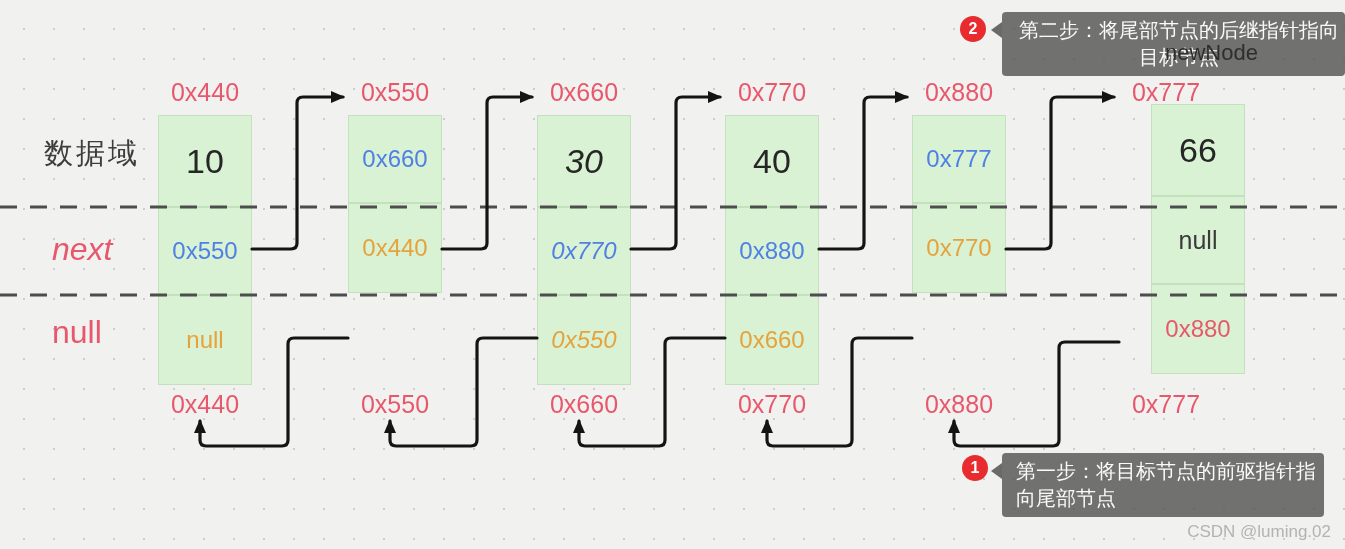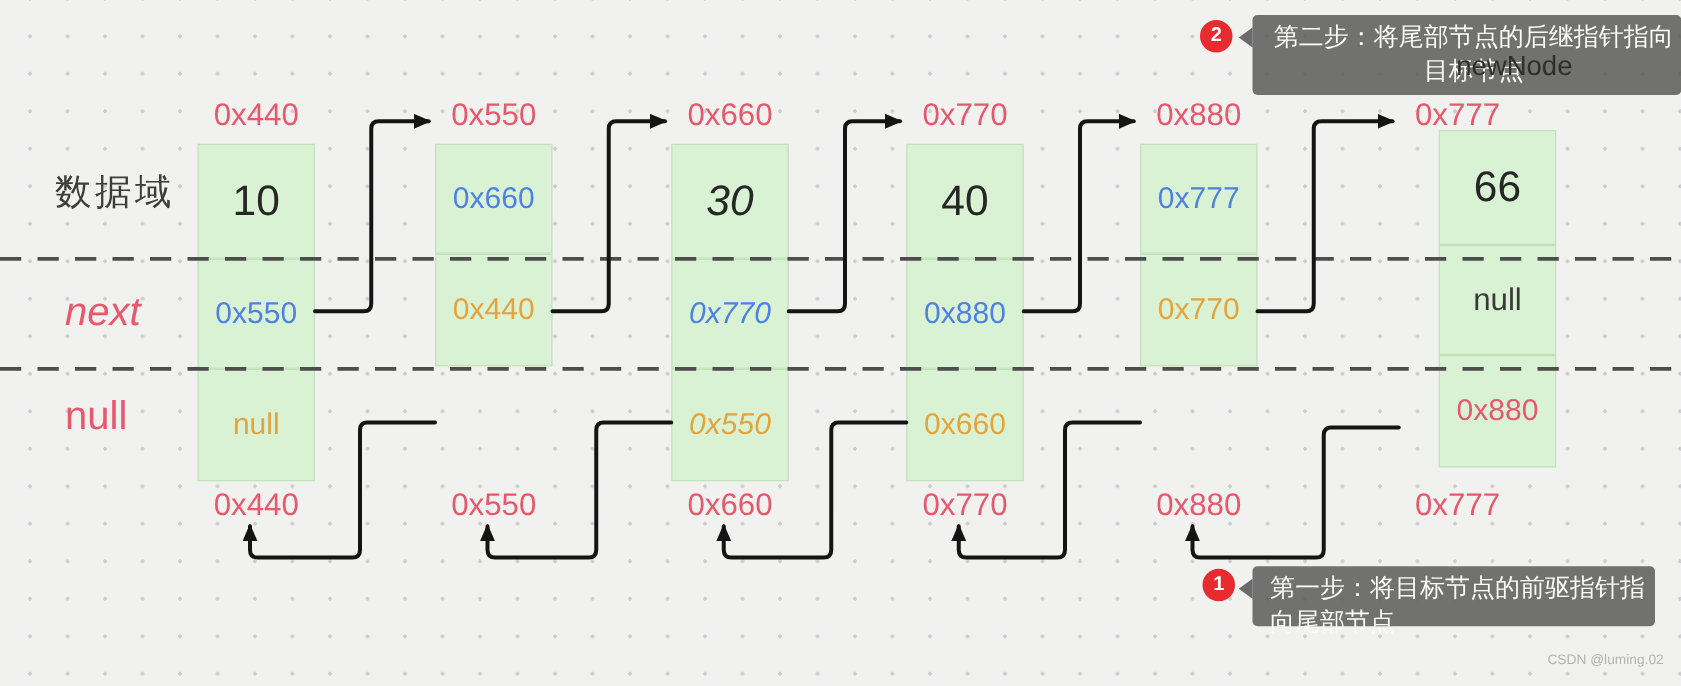--- a/index.html
+++ b/index.html
@@ -29,35 +29,35 @@
   .ptr-blue{color:#4f81e4;}
   .ptr-orange{color:#e5a33e;}
   .ptr-dark{color:#3a3a3a;font-size:25px;}
   .ptr-red{color:#e8586c;}
   #wires{position:absolute;left:0;top:0;z-index:5;pointer-events:none;}
   .tooltip{
     position:absolute;z-index:10;background:rgba(84,84,84,.82);color:#fafafa;
     font-size:20px;line-height:27px;border-radius:4px;box-sizing:border-box;
   }
   #tip2{left:1002px;top:12px;width:343px;height:64px;padding:5px 4px 5px 15px;text-align:center;}
-  #tip1{left:1002px;top:453px;width:322px;height:48px;padding:5px 4px 5px 14px;}
+  #tip1{left:1002px;top:453px;width:322px;height:64px;padding:5px 4px 5px 14px;}
   .tri{
     position:absolute;left:-11px;top:10px;width:0;height:0;
     border-top:8px solid transparent;border-bottom:8px solid transparent;
     border-right:11px solid rgba(84,84,84,.86);
   }
   .badge{
     position:absolute;z-index:11;width:26px;height:26px;border-radius:50%;
     background:#e72b2f;color:#fff;font-size:16px;font-weight:bold;
     display:flex;align-items:center;justify-content:center;
   }
   #badge2{left:960px;top:16px;}
   #badge1{left:962px;top:455px;}
   #newnode{position:absolute;z-index:12;left:1165px;top:40px;font-size:22px;color:#2e2e2e;}
-  #watermark{position:absolute;z-index:12;right:14px;top:522px;font-size:11px;color:#b3b3b3;margin-left:34px;}
+  #watermark{position:absolute;z-index:12;right:14px;top:522px;font-size:17px;color:#b3b3b3;margin-left:34px;}
 </style>
 </head>
 <body>
 
 <div id="canvas">
 
   <div class="rowlabel" id="lbl-data">数据域</div>
   <div class="rowlabel" id="lbl-next">next</div>
   <div class="rowlabel" id="lbl-prev">null</div>
 

